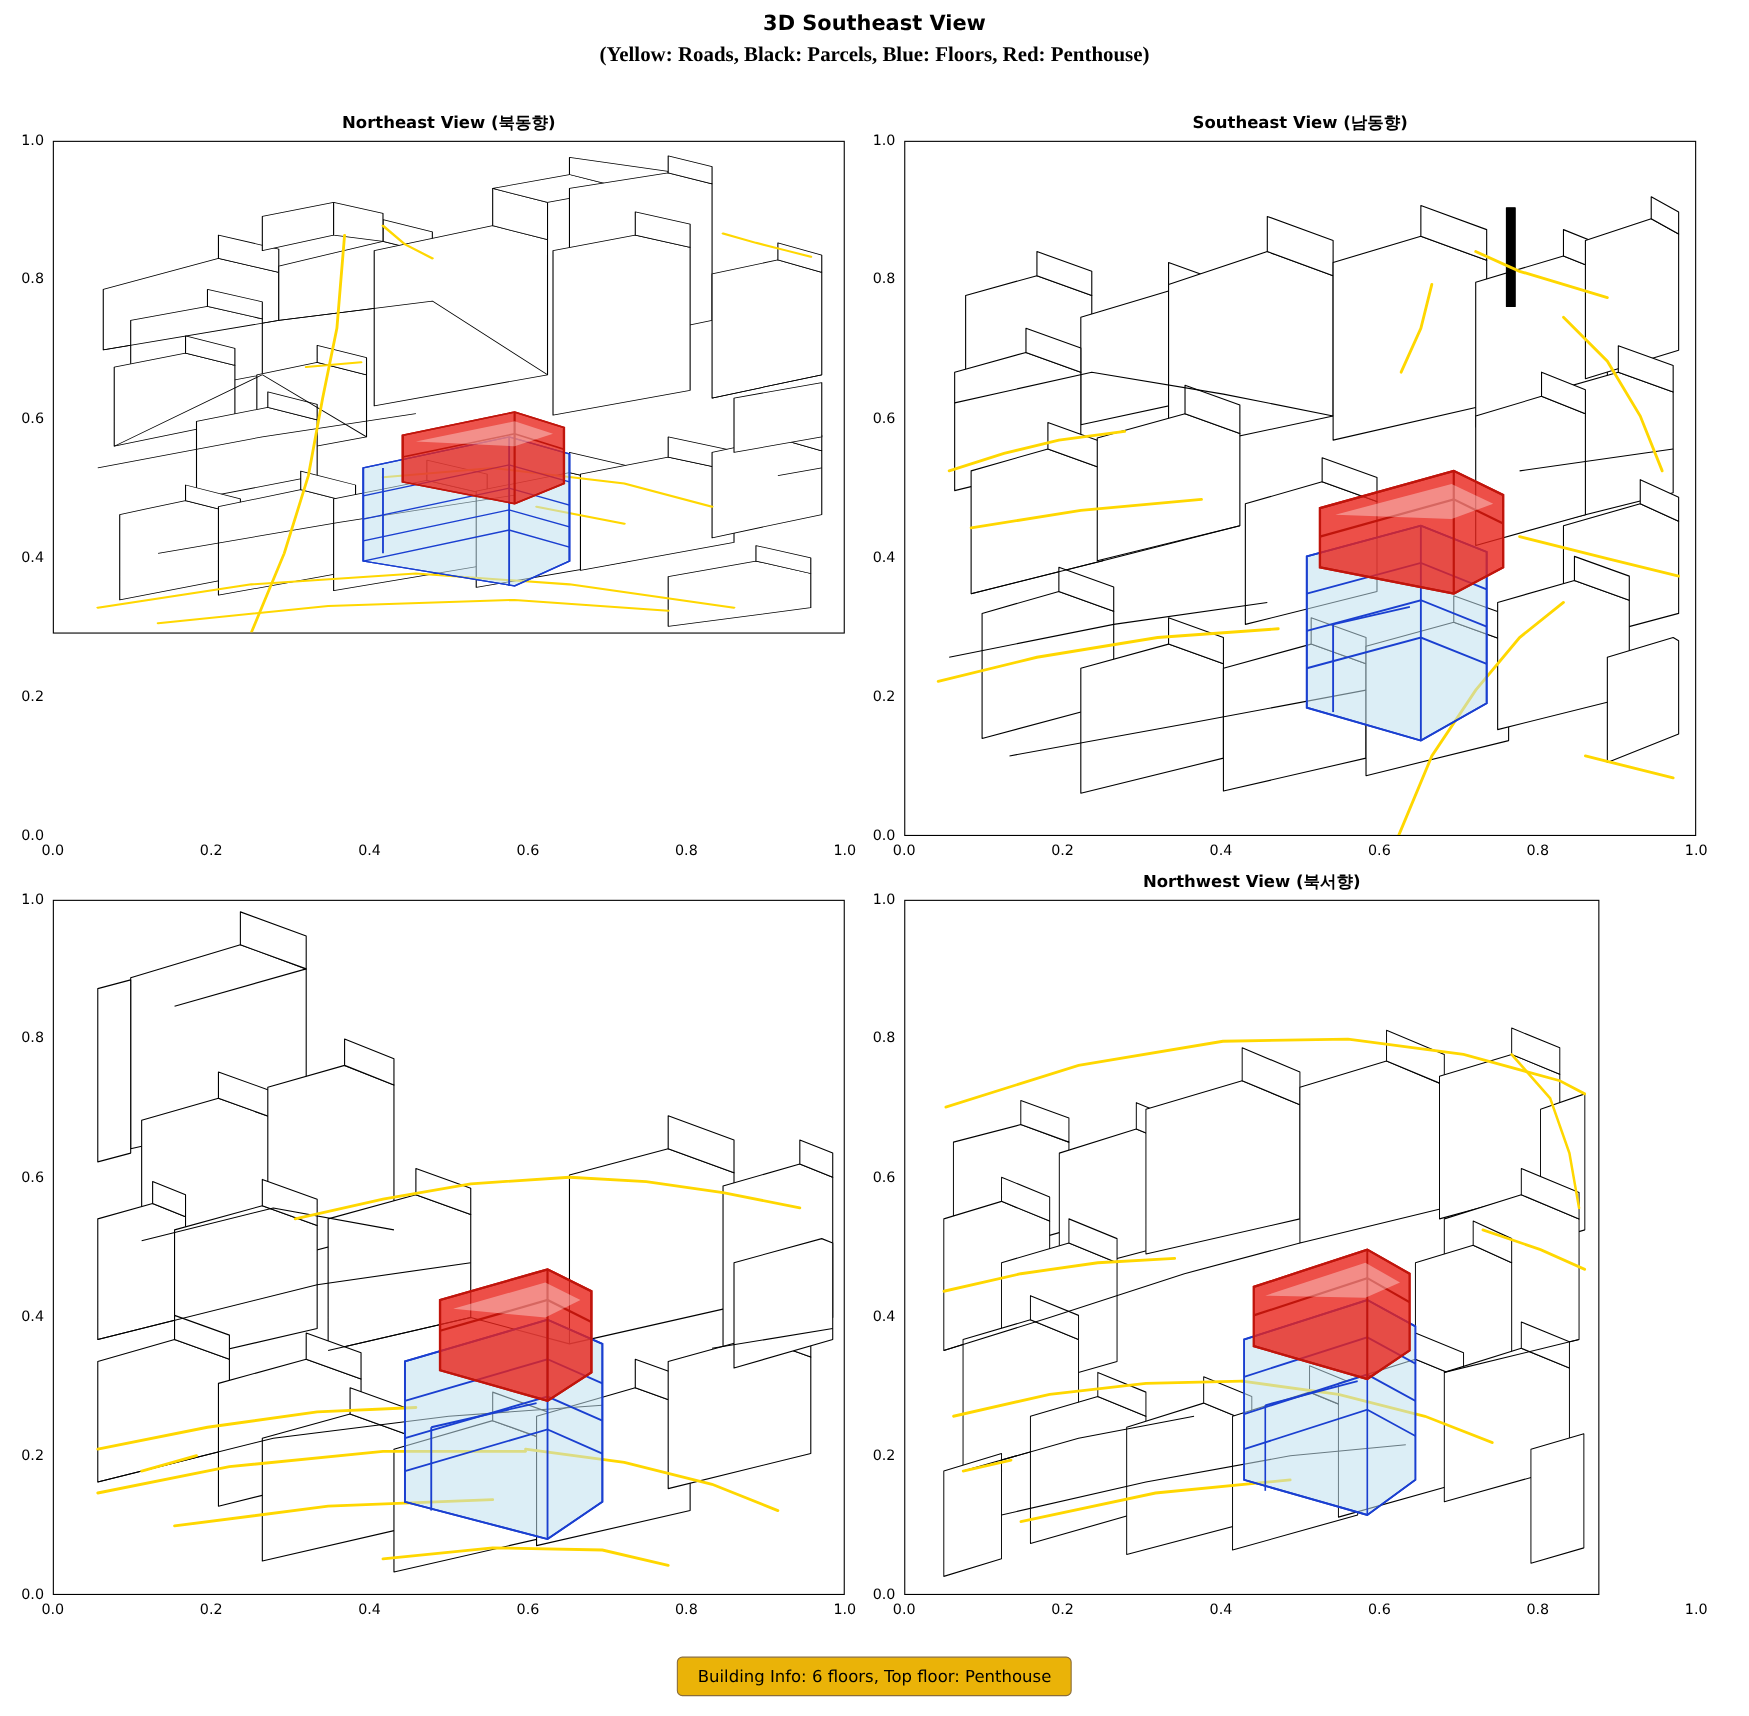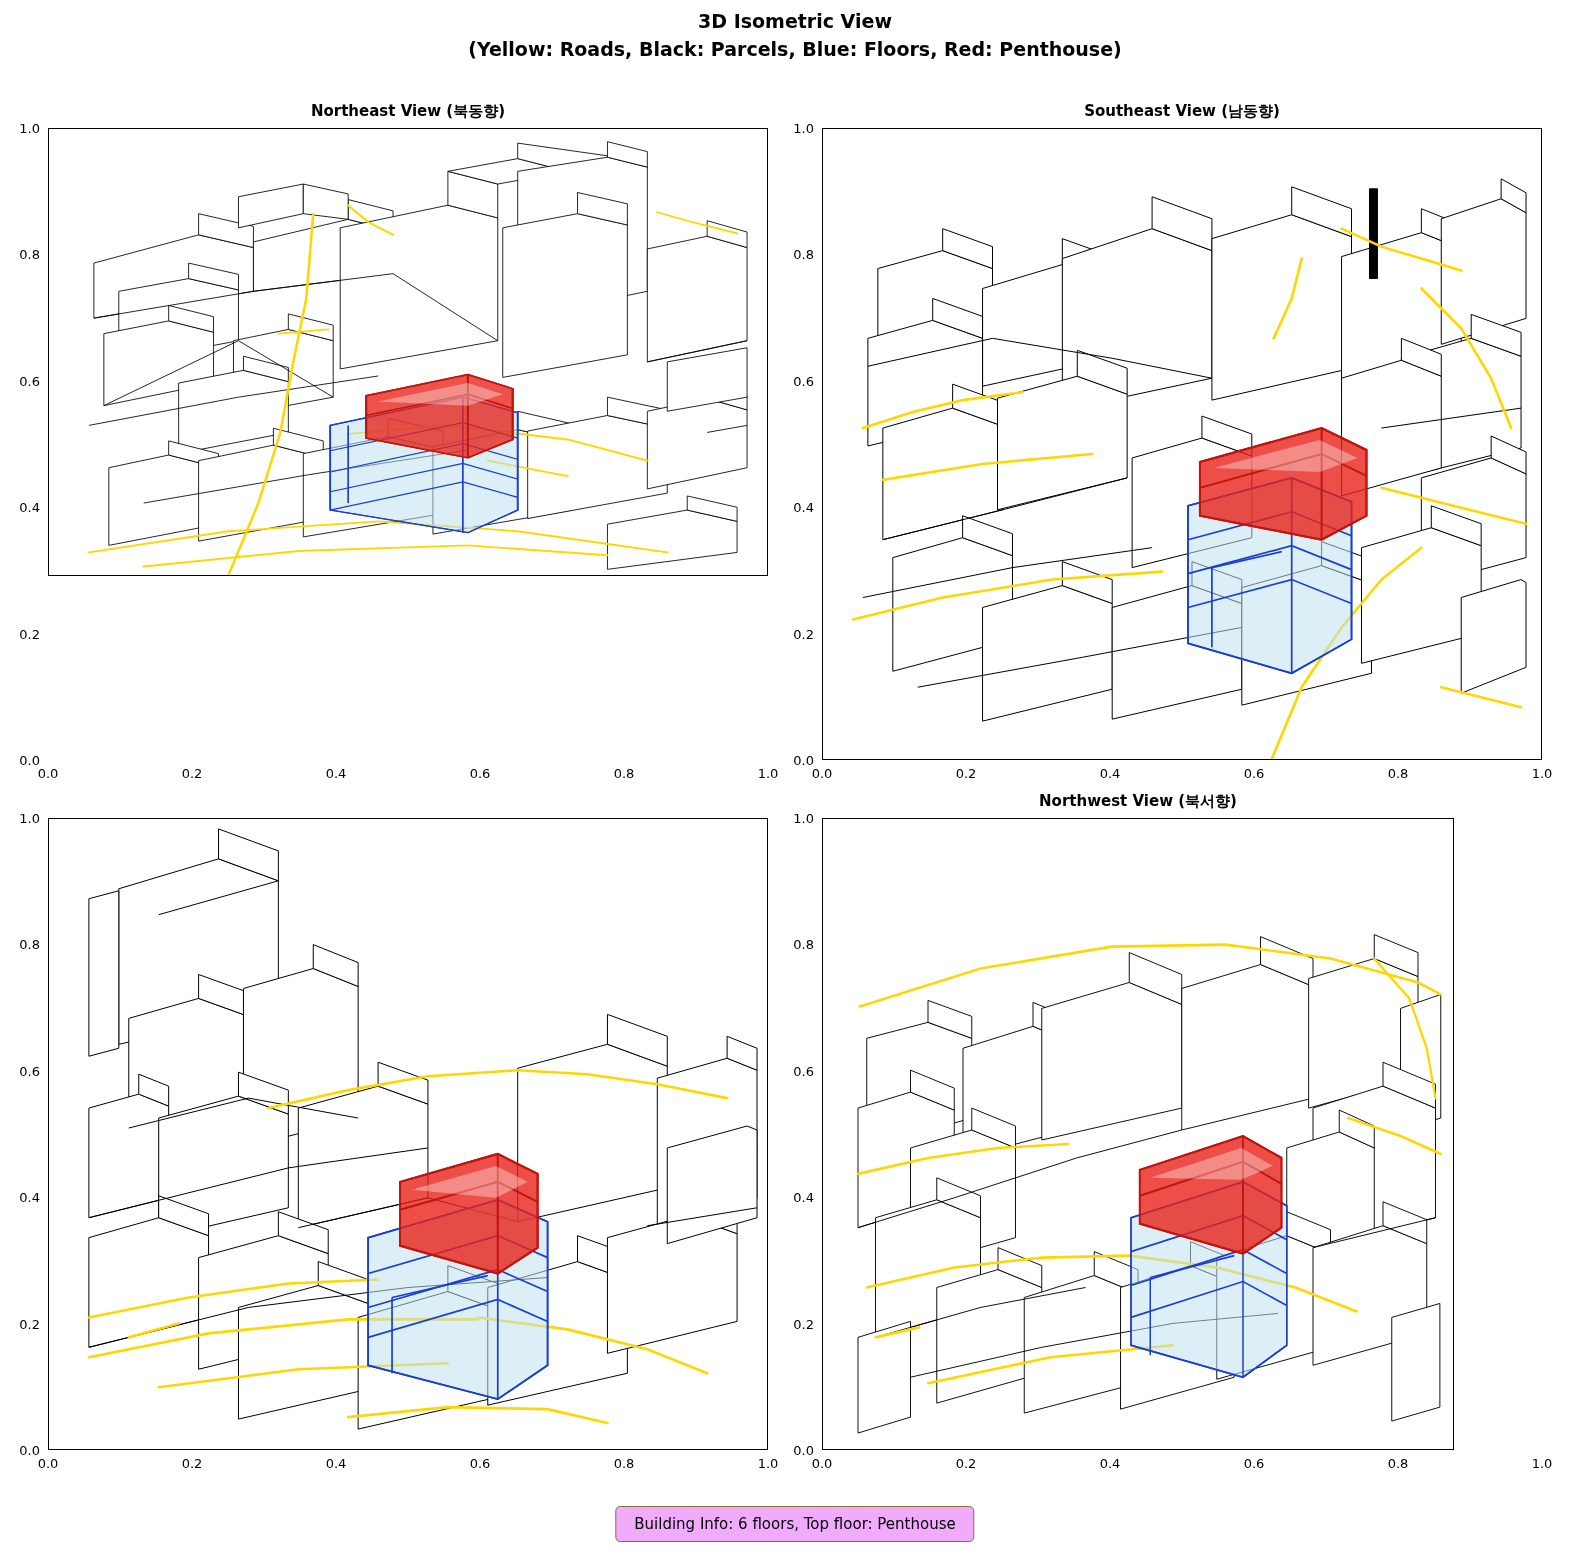--- a/index.html
+++ b/index.html
@@ -22,21 +22,21 @@
   .suptitle {
     position: absolute;
     top: 8px;
     left: 0;
     width: 100%;
     text-align: center;
     font-size: 19px;
     font-weight: bold;
     line-height: 1.45;
   }
-  .suptitle .line2 { display: block; }
+  .suptitle .line2 { display: block; font-family: Liberation Serif, serif; }
 
   .panel {
     position: absolute;
     box-sizing: border-box;
   }
   .panel-title {
     position: absolute;
     top: -26px;
     left: 0;
     width: 100%;
@@ -67,36 +67,36 @@
   }
 
   .scene { position: absolute; inset: 0; }
   .scene svg { width: 100%; height: 100%; display: block; }
 
   .infobox {
     position: absolute;
     left: 50%;
     transform: translateX(-50%);
     bottom: 18px;
-    background: #f0abfc;
+    background: #eab308;
     border: 1px solid #8a6d3b;
     border-radius: 5px;
     padding: 8px 18px;
     font-size: 15px;
     color: #000000;
     white-space: nowrap;
   }
 </style>
 </head>
 <body>
 
 <div class="figure">
 
   <div class="suptitle">
-    <span>3D Isometric View</span>
+    <span>3D Southeast View</span>
     <span class="line2">(Yellow: Roads, Black: Parcels, Blue: Floors, Red: Penthouse)</span>
   </div>
 
   <div class="panel" style="left:48px; top:128px; width:720px; height:448px;">
     <div class="panel-title">Northeast View (북동향)</div>
     <div class="axes">
       <div class="scene">
         <svg viewBox="0 0 720 632" preserveAspectRatio="none">
           <g stroke="#000000" fill="#ffffff" stroke-width="1" stroke-linejoin="round">
 

